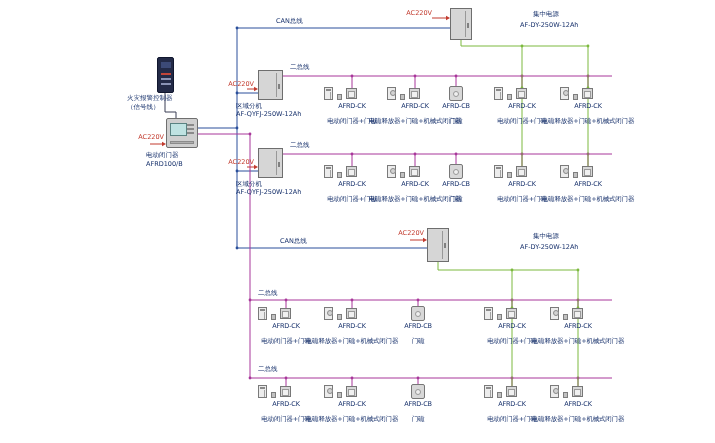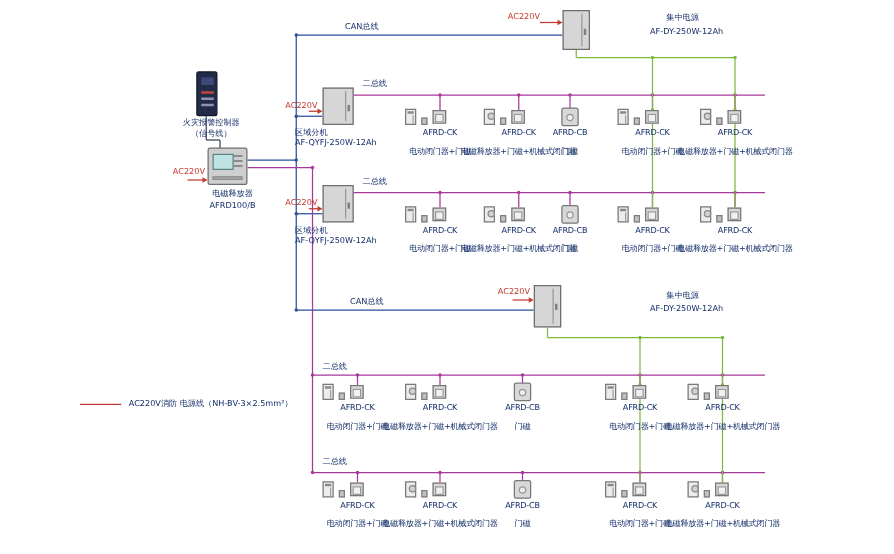--- a/index.html
+++ b/index.html
@@ -2,21 +2,21 @@
 <html><head>
 <meta charset="utf-8">
 <style>
   *{margin:0;padding:0;box-sizing:border-box}
   html,body{background:#ffffff}
   body{font-family:"DejaVu Sans",sans-serif}
   .canvas{position:relative;width:715px;height:443px;background:#ffffff;overflow:hidden;color:#16306b}
   svg{position:absolute;left:0;top:0}
 
   .lbl{position:absolute;font-size:6.5px;line-height:1.2;white-space:nowrap;color:#16306b}
-  .lbl.center{text-align:center}
+  .lbl.center{text-align:left}
   .lbl.right{text-align:right}
   .red{color:#c23b2e}
 
   
   .cab{position:absolute;background:#d6d6d6;border:1px solid #6e6e6e}
   .cab::before{content:"";position:absolute;top:2px;bottom:2px;right:5px;width:1px;background:#989898}
   .cab::after{content:"";position:absolute;right:2px;top:45%;width:2px;height:5px;background:#808080}
 
   
   .fac{position:absolute;left:157px;top:57px;width:17px;height:36px;background:#232a47;border:1px solid #10162e;border-radius:2px}
@@ -159,21 +159,21 @@
   <div class="fac"></div>
   <div class="lbl center" style="left:127px;top:95px;width:84px">火灾报警控制器</div>
   <div class="lbl center" style="left:127px;top:104px;width:84px">（信号线）</div>
 
   <div class="monitor">
     <div class="monitor-screen"></div>
     <div class="monitor-keys"></div>
     <div class="monitor-slot"></div>
   </div>
   <div class="lbl right red" style="left:118px;top:134px;width:46px">AC220V</div>
-  <div class="lbl center" style="left:146px;top:152px;width:80px">电磁释放器</div>
+  <div class="lbl center" style="left:146px;top:152px;width:80px">电动闭门器</div>
   <div class="lbl center" style="left:146px;top:161px;width:80px">AFRD100/B</div>
 
   <div class="cab" style="left:258px;top:70px;width:25px;height:30px"></div>
   <div class="lbl right red" style="left:210px;top:81px;width:44px">AC220V</div>
   <div class="lbl" style="left:236px;top:103px">区域分机</div>
   <div class="lbl" style="left:236px;top:111px">AF-QYFJ-250W-12Ah</div>
 
   <div class="cab" style="left:258px;top:148px;width:25px;height:30px"></div>
   <div class="lbl right red" style="left:210px;top:159px;width:44px">AC220V</div>
   <div class="lbl" style="left:236px;top:181px">区域分机</div>
@@ -325,19 +325,15 @@
       <div class="dev-group" style="left: 530px; top: 382px;">
         <div class="release-device-icon" style="left: 20px; top: 3px;"></div>
         <div class="mag-icon" style="left: 33px; top: 10px;"></div>
         <div class="mod-icon" style="left: 42px; top: 4px;"></div>
         <div class="mod-label" style="top: 18px;">AFRD-CK</div>
         <div class="dev-caption" style="top: 33px;">电磁释放器+门磁+机械式闭门器</div>
       </div>
     </div>
 
   <div class="legend">
-    <div class="legend-item">
-      <div class="legend-swatch" style="border-top-color: rgb(194, 59, 46);"></div>
-      <div class="legend-label">AC220V消防 电源线（NH-BV-3×2.5mm²）</div>
-    </div>
   </div>
 
 </div>
 
 </body></html>

